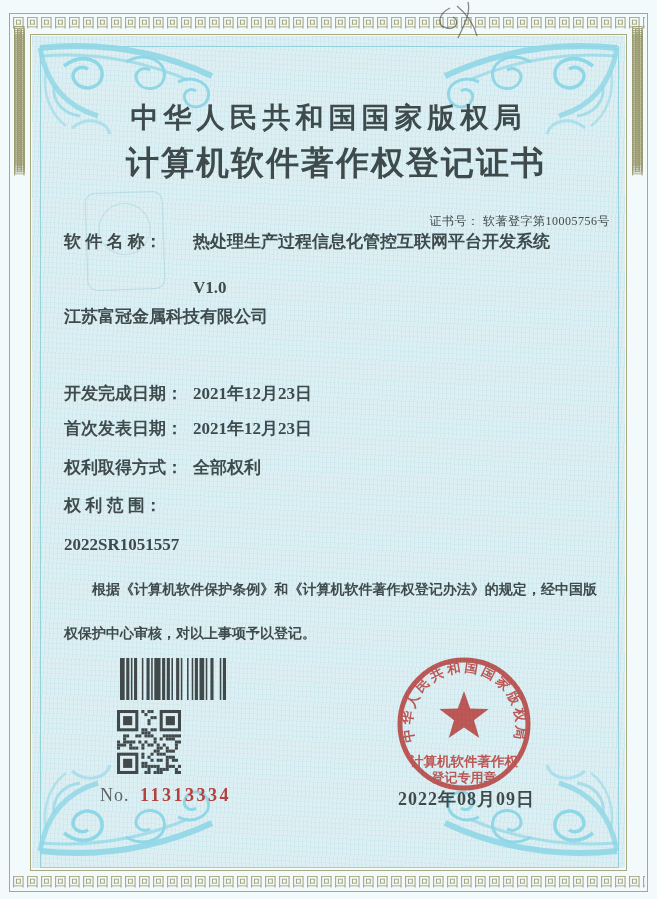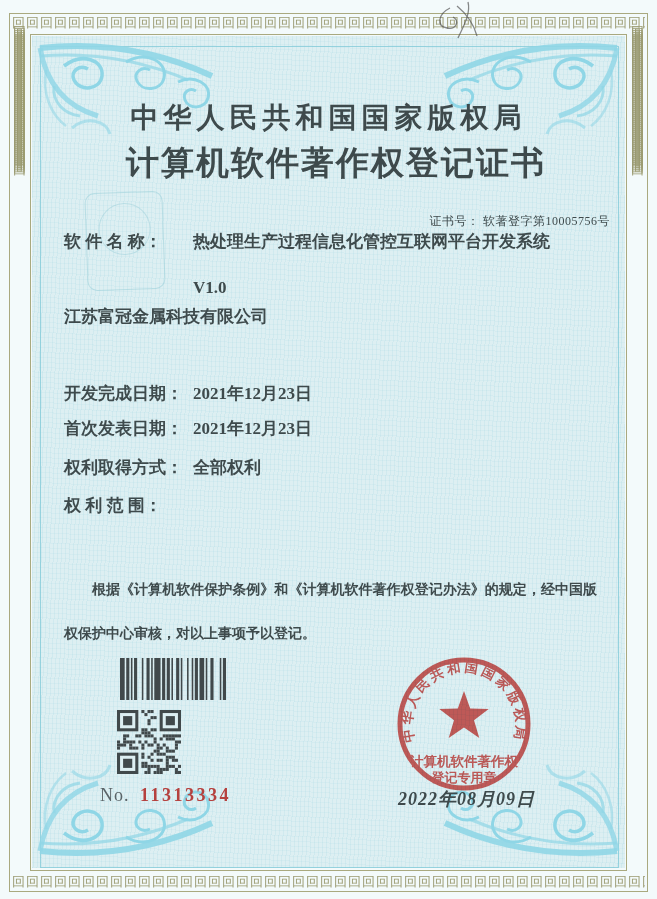--- a/index.html
+++ b/index.html
@@ -33,21 +33,21 @@
   .cert-no{position:absolute;right:47px;top:213px;font-size:12px;font-weight:normal;letter-spacing:0.5px;}
   .fields{position:absolute;left:64px;top:228px;width:545px;font-size:17px;font-weight:bold;}
   .frow{position:absolute;left:0;display:flex;align-items:flex-start;width:545px;}
   .flabel{flex:0 0 129px;white-space:nowrap;}
   .fvalue{flex:1;line-height:23px;}
   .statement{position:absolute;left:64px;top:568px;width:533px;font-size:14px;font-weight:bold;
              line-height:44px;text-indent:2em;text-align:justify;}
   .serial{position:absolute;left:100px;top:785px;font-size:18px;}
   .serial .pre{color:#5a6468;letter-spacing:1px;}
   .serial .num{color:#b5413e;letter-spacing:2.5px;font-weight:bold;margin-left:6px;}
-  .issue-date{position:absolute;left:398px;top:787px;font-size:18px;font-weight:bold;letter-spacing:1px;font-style:italic;}
+  .issue-date{position:absolute;left:398px;top:787px;font-size:18px;font-weight:bold;letter-spacing:1px;}
   .barcode{position:absolute;left:120px;top:658px;}
   .qrcode{position:absolute;left:117px;top:710px;}
   .seal{position:absolute;left:369px;top:629px;mix-blend-mode:multiply;opacity:0.93;}
   .penmark{position:absolute;left:430px;top:0;}
 </style>
 </head>
 <body>
 
 <div class="page">
 
@@ -119,20 +119,21 @@
       <span class="fvalue">2021年12月23日</span>
     </div>
     <div class="frow" style="top:228px">
       <span class="flabel">权利取得方式：</span>
       <span class="fvalue">全部权利</span>
     </div>
     <div class="frow" style="top:266px">
       <span class="flabel">权 利 范 围：</span>
     </div>
     <div class="frow" style="top:305px">
+      <span class="fvalue">2022SR1051557</span>
     </div>
   </div>
 
   <div class="statement">根据《计算机软件保护条例》和《计算机软件著作权登记办法》的规定，经中国版权保护中心审核，对以上事项予以登记。</div>
 
   <svg id="barcode-svg" class="barcode" width="106" height="42">
       <rect x="0.00" y="0" width="4.68" height="42" fill="#41494b"></rect>
       <rect x="6.24" y="0" width="3.12" height="42" fill="#41494b"></rect>
       <rect x="10.91" y="0" width="1.56" height="42" fill="#41494b"></rect>
       <rect x="14.03" y="0" width="3.12" height="42" fill="#41494b"></rect>

